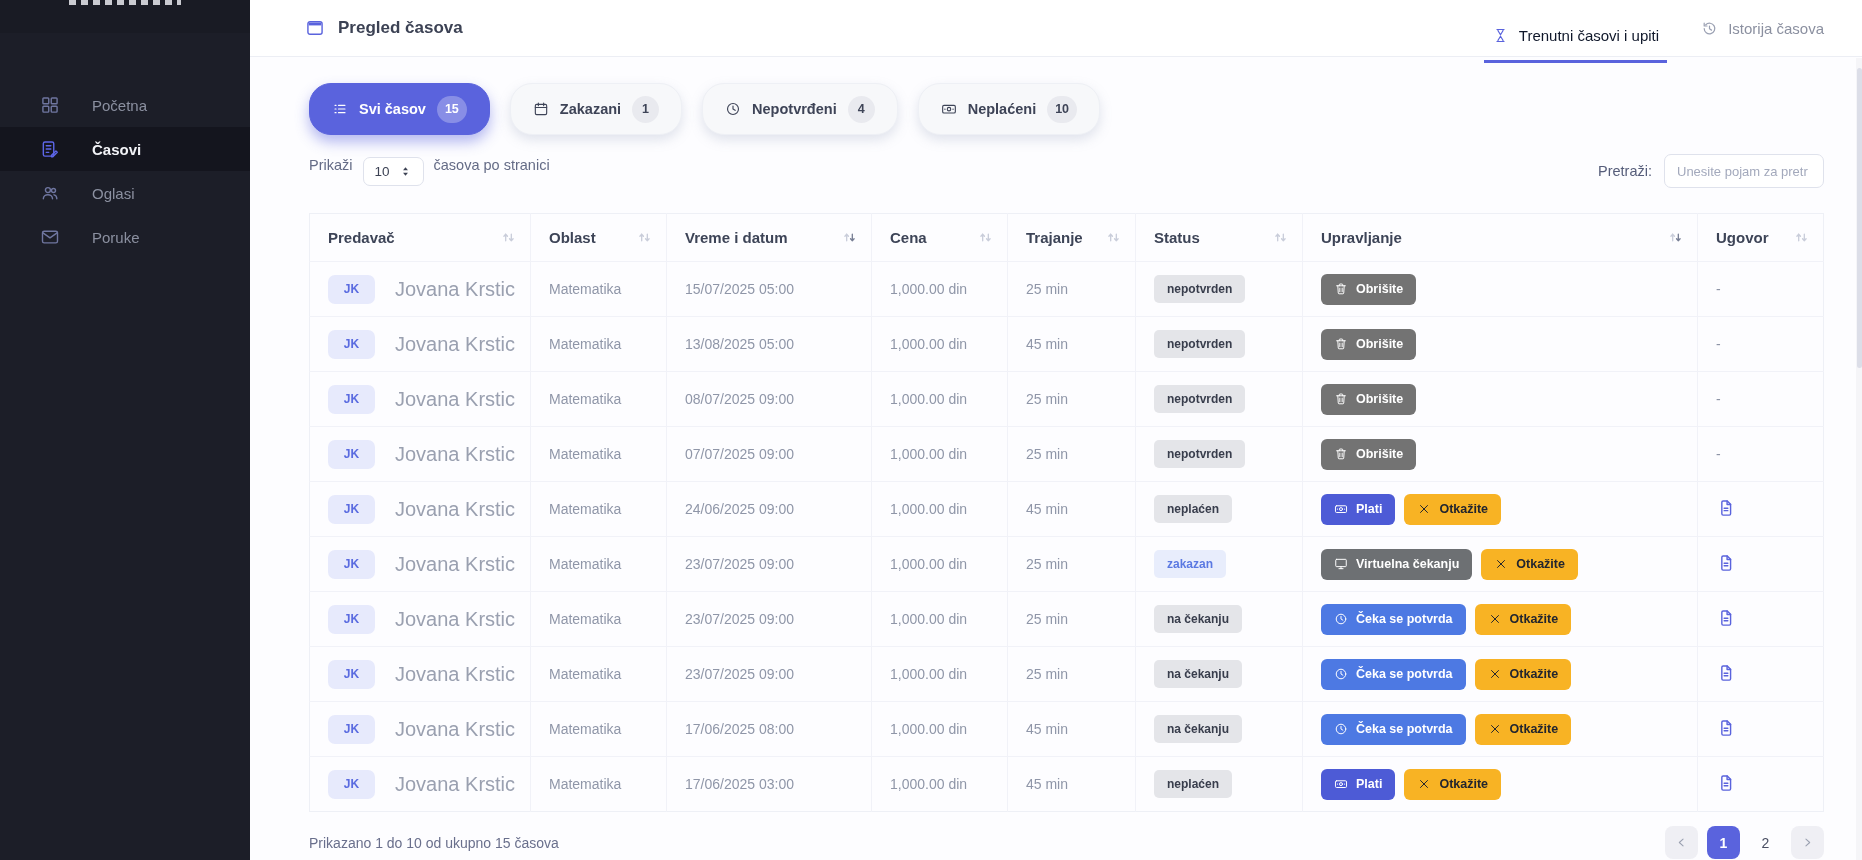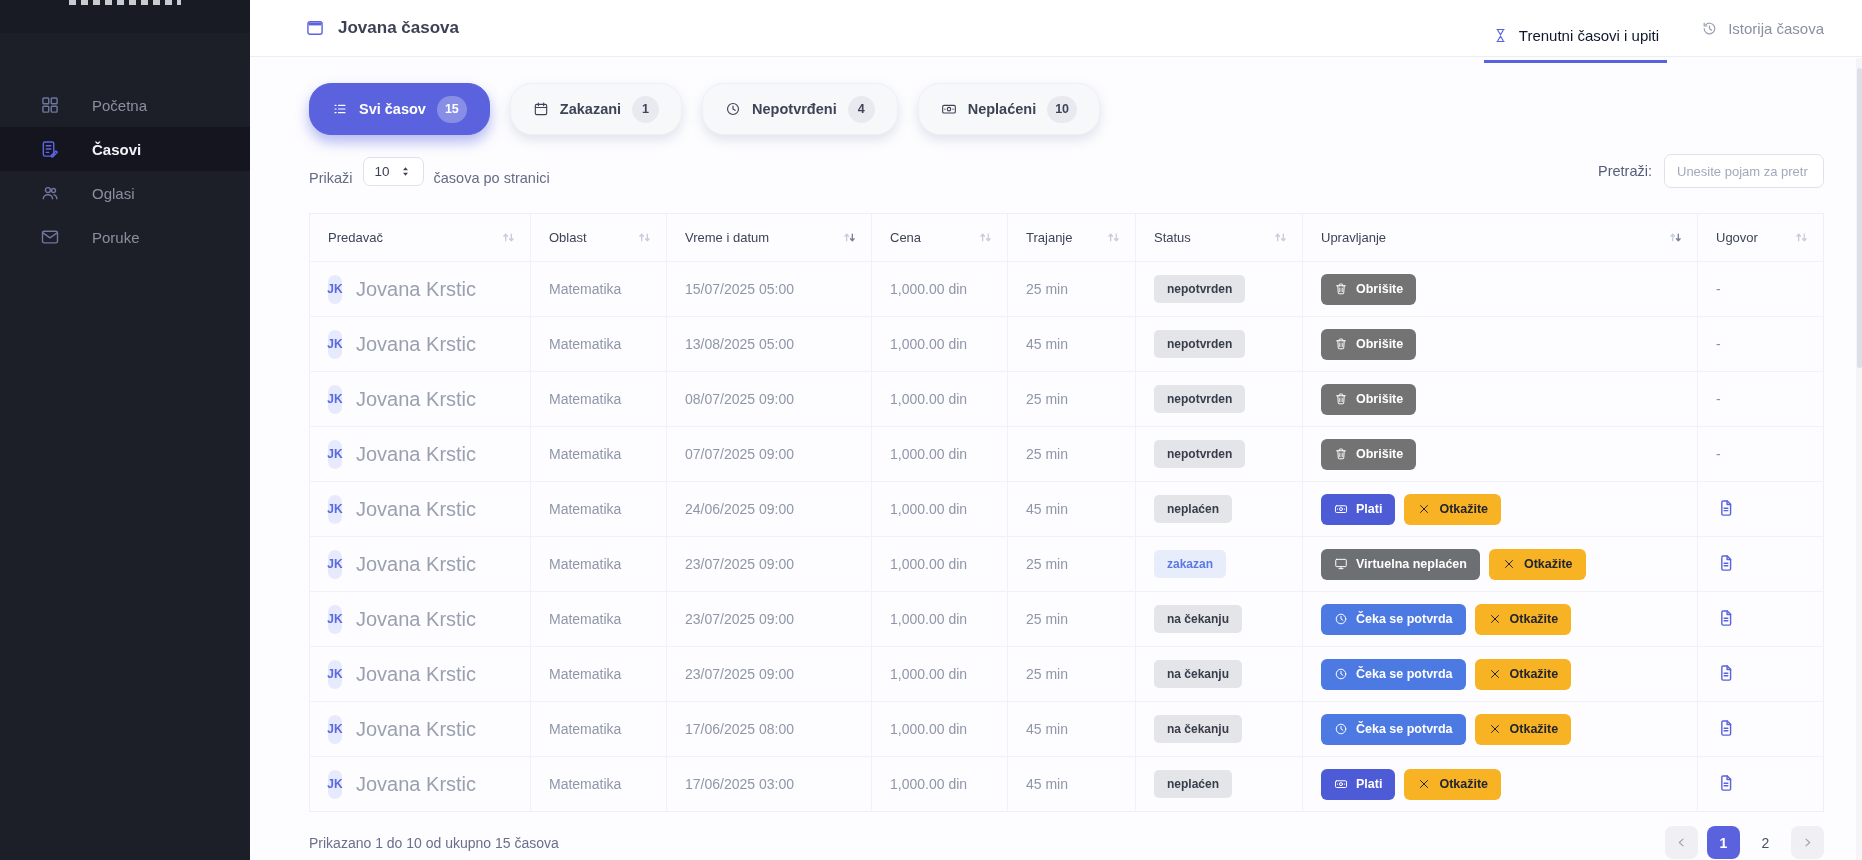--- a/index.html
+++ b/index.html
@@ -42,42 +42,42 @@
     box-shadow:0 5px 12px rgba(140,150,180,.25); cursor:pointer; font-family:inherit; }
   .pill .ic { color:#3e4457; }
   .pill .count { min-width:27px; height:27px; border-radius:14px; padding:0 8px; background:#e9eaef; color:#3e4457;
     display:inline-flex; align-items:center; justify-content:center; font-size:12.5px; font-weight:600; }
   .pill.active { background:#5a63dd; border-color:#5a63dd; color:#fff; box-shadow:0 7px 14px rgba(90,99,221,.45); }
   .pill.active .ic { color:#fff; }
   .pill.active .count { background:rgba(255,255,255,.28); color:#fff; }
 
   
   .listrow { margin-top:19px; display:flex; align-items:center; justify-content:space-between; }
-  .psize { display:flex; align-items:flex-end; gap:10px; color:#646b86; font-size:14.5px; }
+  .psize { display:flex; align-items:flex-start; gap:10px; color:#646b86; font-size:14.5px; }
   .pselect { display:inline-flex; align-items:center; gap:9px; background:#fff; border:1px solid #dfe2ec;
     border-radius:7px; padding:6px 11px; color:#3c4254; font-size:13.5px; cursor:pointer; }
   .pselect .ic { color:#3c4254; }
   .searchbox { display:flex; align-items:center; gap:12px; color:#565d7a; font-size:14.5px; }
   .searchbox input { width:160px; height:34px; border:1px solid #dfe2ec; border-radius:7px; padding:0 12px;
     font-size:13px; color:#3c4254; outline:none; font-family:inherit; }
   .searchbox input::placeholder { color:#a3a9bc; }
 
   
   .tablewrap { margin-top:25px; }
   table { border-collapse:collapse; table-layout:fixed; width:1514px; border:1px solid #eef0f6; }
   th, td { border-right:1px solid #f1f2f8; text-align:left; }
   th:last-child, td:last-child { border-right:none; }
-  th { height:48px; padding:0 14px 0 18px; color:#3d4457; font-size:13px; font-weight:400; cursor:pointer; }
+  th { height:48px; padding:0 14px 0 18px; color:#3d4457; font-size:15px; font-weight:700; cursor:pointer; }
   .th-inner { display:flex; align-items:center; justify-content:space-between; }
   .sort svg path { stroke:#c9cdda; }
   th.sorted .sort .s-dn { stroke:#777e94; }
   td { height:55px; padding:0 14px 0 18px; color:#8f96a8; font-size:14px; border-top:1px solid #f1f2f8; }
   .tcell { display:flex; align-items:center; }
-  .avatar { width:14px; height:29px; border-radius:7px; background:#e7eafc; color:#5a6be0;
-    font-size:12px; font-weight:700; display:inline-flex; align-items:center; justify-content:center; margin-right:14px; }
+  .avatar { width:47px; height:29px; border-radius:7px; background:#e7eafc; color:#5a6be0;
+    font-size:12px; font-weight:700; display:inline-flex; align-items:center; justify-content:center; margin-right:20px; }
   .tname { color:#9aa0b0; font-size:20px; }
   .badge { display:inline-block; padding:7px 13px; border-radius:5px; font-size:12px; font-weight:700;
     color:#383d4c; background:#e4e5e9; }
   .badge.blue { background:#e8edfc; color:#5b79e2; }
   .actions { display:flex; gap:9px; }
   .btn { height:31px; padding:0 13px; border:none; border-radius:6px; display:inline-flex; align-items:center;
     gap:8px; font-size:12.5px; font-weight:600; color:#fff; cursor:pointer; font-family:inherit; white-space:nowrap; }
   .btn .ic { color:inherit; }
   .btn-delete { background:#737373; }
   .btn-pay { background:#4d5bd6; }
@@ -158,21 +158,21 @@
 
   <div class="main">
     <div class="topbar">
       <div class="page-title">
         <span class="ic" style="width:20px;height:20px" id="title-icon">
             <svg viewBox="0 0 24 24" fill="none" stroke="currentColor" stroke-width="1.7" stroke-linecap="round" stroke-linejoin="round">
               <rect x="3.5" y="4.5" width="17" height="15" rx="2.5"></rect>
               <path d="M4.5 5.5h15v3.4h-15z" fill="currentColor" stroke="none"></path>
             </svg>
           </span>
-        <span>Jovana časova</span>
+        <span>Pregled časova</span>
       </div>
       <div class="tabs" id="topbar-tabs">
           <div class="tab active">
             <span class="ic" style="height: 17px; width: 17px;">
               <svg viewBox="0 0 24 24" fill="none" stroke="currentColor" stroke-width="1.7" stroke-linecap="round" stroke-linejoin="round">
                 <path d="M7 3.5h10M7 20.5h10M8.5 3.5v1.8L12 11l3.5-5.7V3.5M8.5 20.5v-1.8L12 13l3.5 5.7v1.8"></path>
               </svg>
             </span>
             <span>Trenutni časovi i upiti</span>
           </div>
@@ -532,21 +532,21 @@
                 <td><span class="badge blue">zakazan</span></td>
                 <td>
                   <div class="actions">
                     <button class="btn btn-vclass">
                       <span class="ic" style="height: 14px; width: 14px;">
                         <svg viewBox="0 0 24 24" fill="none" stroke="currentColor" stroke-width="1.7" stroke-linecap="round" stroke-linejoin="round">
                           <rect x="3" y="4" width="18" height="12.5" rx="1.5"></rect>
                           <path d="M12 16.5V20M8.5 20h7"></path>
                         </svg>
                       </span>
-                      <span>Virtuelna neplaćen</span>
+                      <span>Virtuelna čekanju</span>
                     </button>
                     <button class="btn btn-cancel">
                       <span class="ic" style="height: 14px; width: 14px;">
                         <svg viewBox="0 0 24 24" fill="none" stroke="currentColor" stroke-width="1.7" stroke-linecap="round" stroke-linejoin="round">
                           <path d="M6 6l12 12M18 6L6 18"></path>
                         </svg>
                       </span>
                       <span>Otkažite</span>
                     </button>
                   </div>

